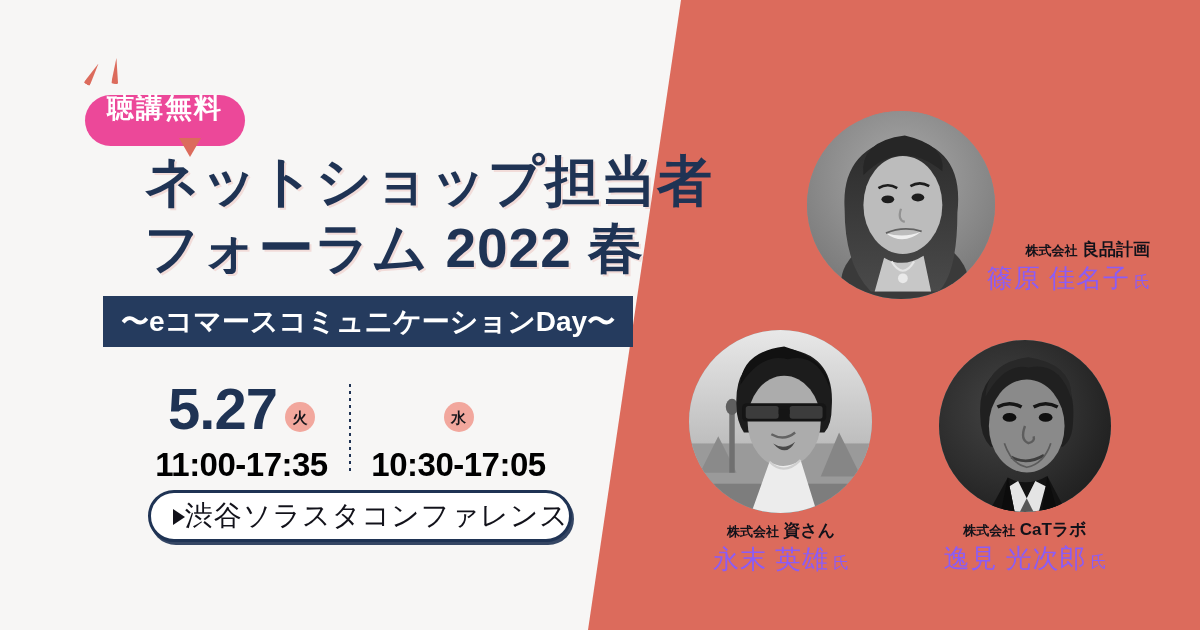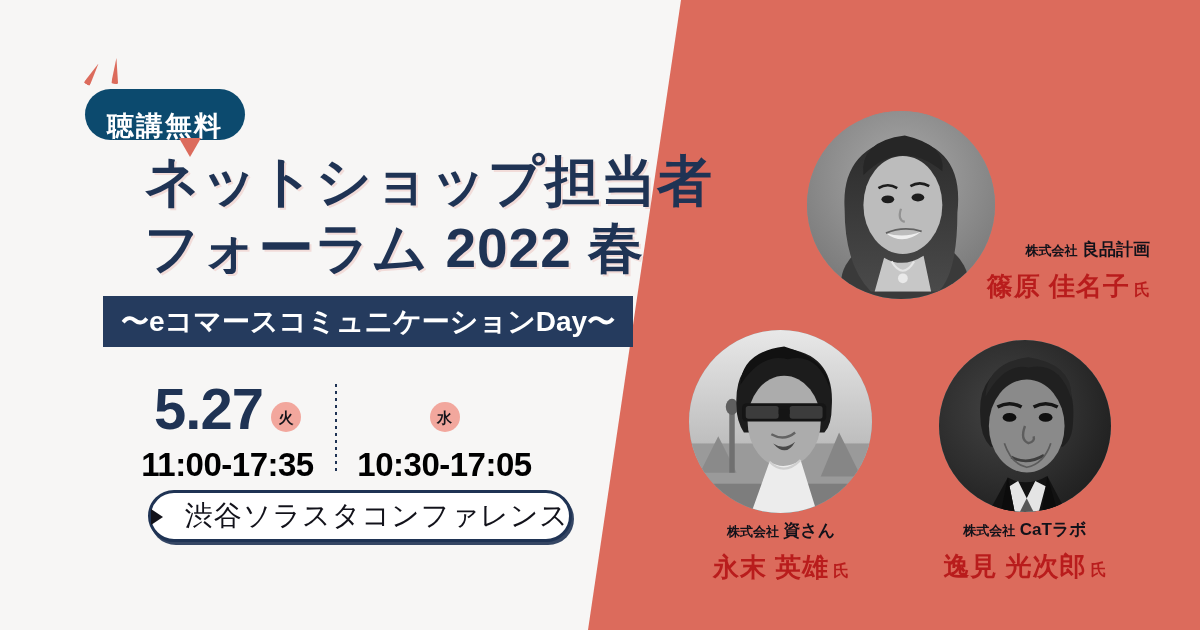--- a/index.html
+++ b/index.html
@@ -71,27 +71,27 @@
   .tick-b {
     left: 27px;
     top: 2px;
     height: 26px;
     transform: rotate(4deg);
     clip-path: polygon(50% 0, 100% 100%, 0 100%);
   }
   .badge-bubble {
     position: absolute;
     left: 0px;
-    top: 33px;
+    top: 39px;
     width: 160px;
     height: 51px;
-    background: #0c4a6e;
+    background: #ec4899;
     border-radius: 26px;
     display: flex;
-    align-items: flex-end;
+    align-items: flex-start;
     justify-content: center;
   }
   .badge-bubble .badge-text {
     color: #ffffff;
     font-size: 27px;
     font-weight: bold;
     letter-spacing: 2px;
     line-height: 1;
   }
   .badge-tail {
@@ -146,20 +146,21 @@
   }
 
   
   .dates-row {
     position: absolute;
     left: 120px;
     top: 378px;
     width: 460px;
     display: flex;
     align-items: flex-start;
+    justify-content: center;
   }
   .date-group {
     width: 215px;
     display: flex;
     flex-direction: column;
     align-items: center;
   }
   .date-top {
     display: flex;
     align-items: center;
@@ -218,21 +219,21 @@
     position: absolute;
     left: 148px;
     top: 490px;
     width: 424px;
     height: 52px;
     border: 3px solid #1f3354;
     border-radius: 26px;
     background: #ffffff;
     display: flex;
     align-items: center;
-    justify-content: space-between;
+    justify-content: flex-end;
     box-shadow: 2px 3px 0 rgba(31,51,84,0.9);
   }
   .venue-arrow {
     width: 0;
     height: 0;
     border-top: 8px solid transparent;
     border-bottom: 8px solid transparent;
     border-left: 12px solid #12121a;
     margin-top: 1px;
   }
@@ -269,25 +270,25 @@
   }
   .spk-company .corp {
     font-size: 13px;
     letter-spacing: 0px;
   }
   .spk-company .org {
     font-size: 17px;
     letter-spacing: 0px;
   }
   .spk-name {
-    color: #b91c1c;
-    font-weight: bold;
+    color: #8b5cf6;
+    font-weight: normal;
     line-height: 1.15;
     white-space: nowrap;
-    margin-top: 12px;
+    margin-top: 4px;
   }
   .spk-name .person {
     font-size: 26px;
     letter-spacing: 1px;
   }
   .spk-name .honorific {
     font-size: 16px;
     margin-left: 4px;
   }
 

